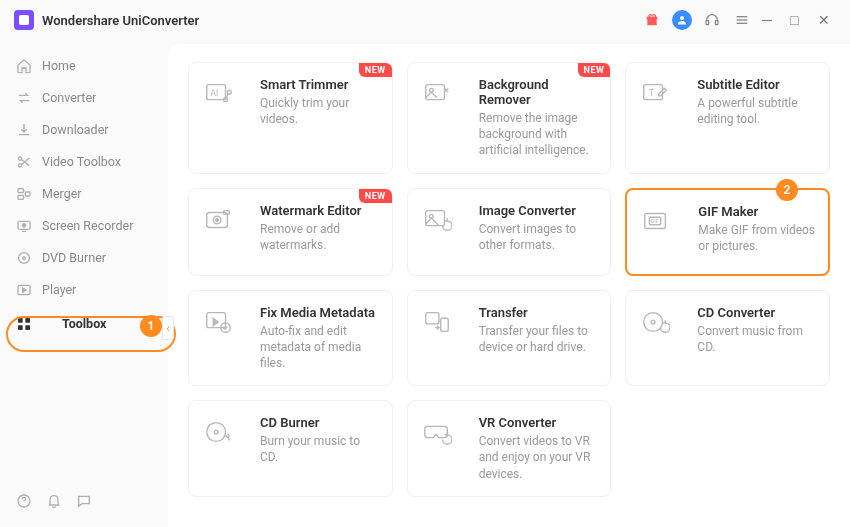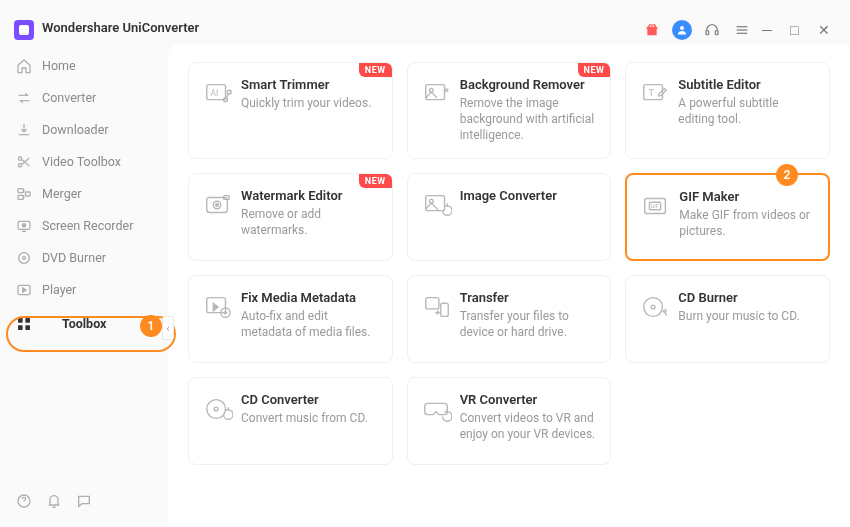--- a/index.html
+++ b/index.html
@@ -1,18 +1,18 @@
 <!DOCTYPE html>
 <html><head>
 <meta charset="utf-8">
 <style>
 * { margin:0; padding:0; box-sizing:border-box; font-family:-apple-system,BlinkMacSystemFont,"Segoe UI",Roboto,sans-serif; }
 body { background:#f5f5f5; width:850px; height:527px; overflow:hidden; position:relative; }
 .app { display:flex; flex-direction:column; width:100%; height:100%; background:#fafafa; }
-.titlebar { display:flex; align-items:flex-start; padding:20px 14px; height:38px; }
+.titlebar { display:flex; align-items:center; padding:20px 14px; height:38px; }
 .logo { width:20px; height:20px; background:#7b4dff; border-radius:4px; margin-right:8px; display:flex; align-items:center; justify-content:center; }
 .logo::after { content:""; width:10px; height:10px; background:#fff; border-radius:2px; }
 .app-title { font-size:13px; font-weight:600; color:#333; }
 .titlebar-right { margin-left:auto; display:flex; align-items:center; gap:10px; }
 .tb-icon { color:#888; cursor:pointer; display:flex; align-items:center; justify-content:center; width:20px; height:20px; }
 .tb-gift { color:#ff5b5b; }
 .tb-user { width:20px; height:20px; background:#3a8dff; border-radius:50%; color:#fff; font-size:11px; }
 .tb-win { font-size:14px; color:#777; width:18px; }
 .body { display:flex; flex:1; min-height:0; }
 .sidebar { width:168px; padding:10px 0 8px 0; display:flex; flex-direction:column; position:relative; }
@@ -20,21 +20,21 @@
 .nav-item .nicon { width:16px; height:16px; display:flex; align-items:center; justify-content:center; color:#b0b0b0; }
 .nav-item.active { font-weight:700; color:#333;gap:30px; }
 .nav-item.active .nicon { color:#333; }
 .nav-highlight { position:absolute; left:6px; right:-8px; height:36px; border:2px solid #ff8a1f; border-radius:18px; pointer-events:none; }
 .badge-circle { position:absolute; width:22px; height:22px; background:#ff8a1f; border-radius:50%; color:#fff; font-size:12px; display:flex; align-items:center; justify-content:center; font-weight:600; }
 .collapse-btn { position:absolute; right:-6px; top:276px; width:12px; height:24px; background:#fff; border:1px solid #e6e6e6; border-radius:3px; display:flex; align-items:center; justify-content:center; font-size:10px; color:#999; cursor:pointer; z-index:3; }
 .sidebar-bottom { margin-top:auto; display:flex; gap:14px; padding:10px 16px; color:#b0b0b0; }
 .sidebar-bottom span { cursor:pointer; }
 .main { flex:1; background:#fff; border-radius:12px 0 0 0; margin-top:4px; padding:18px 20px 20px 20px; overflow:auto; }
 .grid { display:grid; grid-template-columns:repeat(3,1fr); gap:14px 14px; }
-.card { border:1px solid #f0f0f0; border-radius:8px; padding:14px 12px 14px 12px; display:flex; gap:6px; cursor:pointer; position:relative; min-height:88px; background:#fff; }
+.card { border:1px solid #f0f0f0; border-radius:8px; padding:14px 12px 14px 12px; display:flex; gap:25px; cursor:pointer; position:relative; min-height:88px; background:#fff; }
 .card.highlight { border:2px solid #ff8a1f; }
 .card-icon { width:34px; height:34px; color:#b8b8b8; flex-shrink:0; display:flex; align-items:center; justify-content:center; }
 .card-body { display:flex; flex-direction:column; gap:3px; }
 .card-title { font-size:13px; font-weight:600; color:#333; }
 .card-desc { font-size:12px; color:#9a9a9a; line-height:1.35; }
 .new-badge { position:absolute; top:0; right:0; background:#ff4a4a; color:#fff; font-size:9px; font-weight:700; padding:2px 6px; border-radius:0 6px 0 6px; letter-spacing:0.5px; }
 svg { display:block; }
 </style>
 </head>
 <body>
@@ -255,20 +255,21 @@
           <div class="card-icon">
               <svg width="30" height="30" viewBox="0 0 32 32" fill="none" stroke="currentColor" stroke-width="1.5">
                 <rect x="4" y="6" width="20" height="16" rx="2"></rect>
                 <circle cx="10" cy="12" r="2"></circle>
                 <path d="M4 20l6-6 8 8M22 22a5 5 0 105-5"></path>
                 <path d="M27 14l0 3-3 0"></path>
               </svg>
             </div>
           <div class="card-body">
             <div class="card-title">Image Converter</div>
+            <div class="card-desc">Convert images to other formats.</div>
           </div>
         </div>
 
         <div class="card highlight" style="position:relative;">
           <span class="badge-circle" style="top:-11px; right:30px;">2</span>
           <div class="card-icon">
               <svg width="30" height="30" viewBox="0 0 32 32" fill="none" stroke="currentColor" stroke-width="1.5">
                 <rect x="4" y="8" width="22" height="16" rx="2"></rect>
                 <rect x="9" y="12" width="12" height="8" rx="1"></rect>
                 <text x="10" y="18" font-size="6" fill="currentColor" stroke="none">GIF</text>
@@ -307,40 +308,40 @@
             <div class="card-title">Transfer</div>
             <div class="card-desc">Transfer your files to device or hard drive.</div>
           </div>
         </div>
 
         <div class="card">
           <div class="card-icon">
               <svg width="30" height="30" viewBox="0 0 32 32" fill="none" stroke="currentColor" stroke-width="1.5">
                 <circle cx="14" cy="16" r="10"></circle>
                 <circle cx="14" cy="16" r="2"></circle>
+                <path d="M22 22a5 5 0 105-5M27 14v3h-3"></path>
+              </svg>
+            </div>
+          <div class="card-body">
+            <div class="card-title">CD Converter</div>
+            <div class="card-desc">Convert music from CD.</div>
+          </div>
+        </div>
+
+        <div class="card">
+          <div class="card-icon">
+              <svg width="30" height="30" viewBox="0 0 32 32" fill="none" stroke="currentColor" stroke-width="1.5">
+                <circle cx="14" cy="16" r="10"></circle>
+                <circle cx="14" cy="16" r="2"></circle>
                 <path d="M24 20c2 1 4 3 4 5M26 18l2 2-2 2"></path>
               </svg>
             </div>
           <div class="card-body">
             <div class="card-title">CD Burner</div>
             <div class="card-desc">Burn your music to CD.</div>
-          </div>
-        </div>
-
-        <div class="card">
-          <div class="card-icon">
-              <svg width="30" height="30" viewBox="0 0 32 32" fill="none" stroke="currentColor" stroke-width="1.5">
-                <circle cx="14" cy="16" r="10"></circle>
-                <circle cx="14" cy="16" r="2"></circle>
-                <path d="M22 22a5 5 0 105-5M27 14v3h-3"></path>
-              </svg>
-            </div>
-          <div class="card-body">
-            <div class="card-title">CD Converter</div>
-            <div class="card-desc">Convert music from CD.</div>
           </div>
         </div>
 
         <div class="card">
           <div class="card-icon">
               <svg width="30" height="30" viewBox="0 0 32 32" fill="none" stroke="currentColor" stroke-width="1.5">
                 <path d="M6 10h18a3 3 0 013 3v6a3 3 0 01-3 3h-6l-3-3-3 3H6a3 3 0 01-3-3v-6a3 3 0 013-3z"></path>
                 <path d="M22 24a5 5 0 105-5M27 16v3h-3"></path>
               </svg>
             </div>

